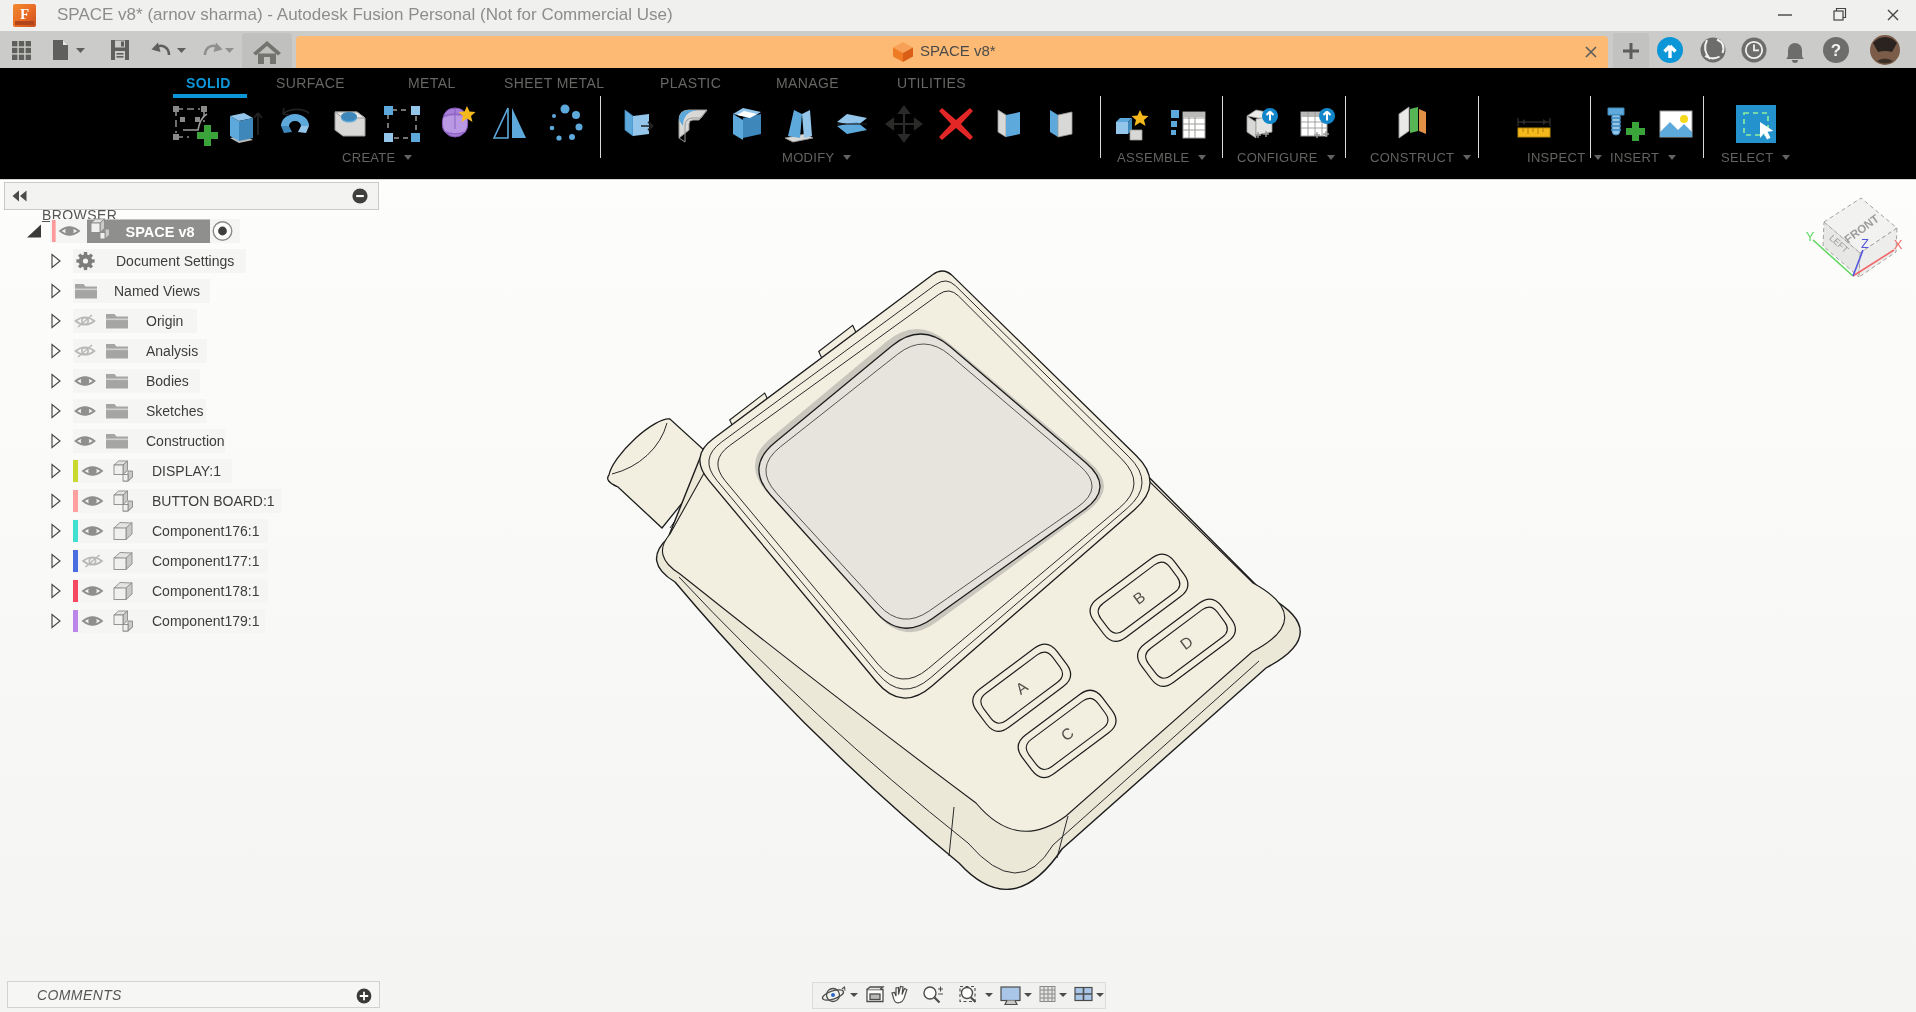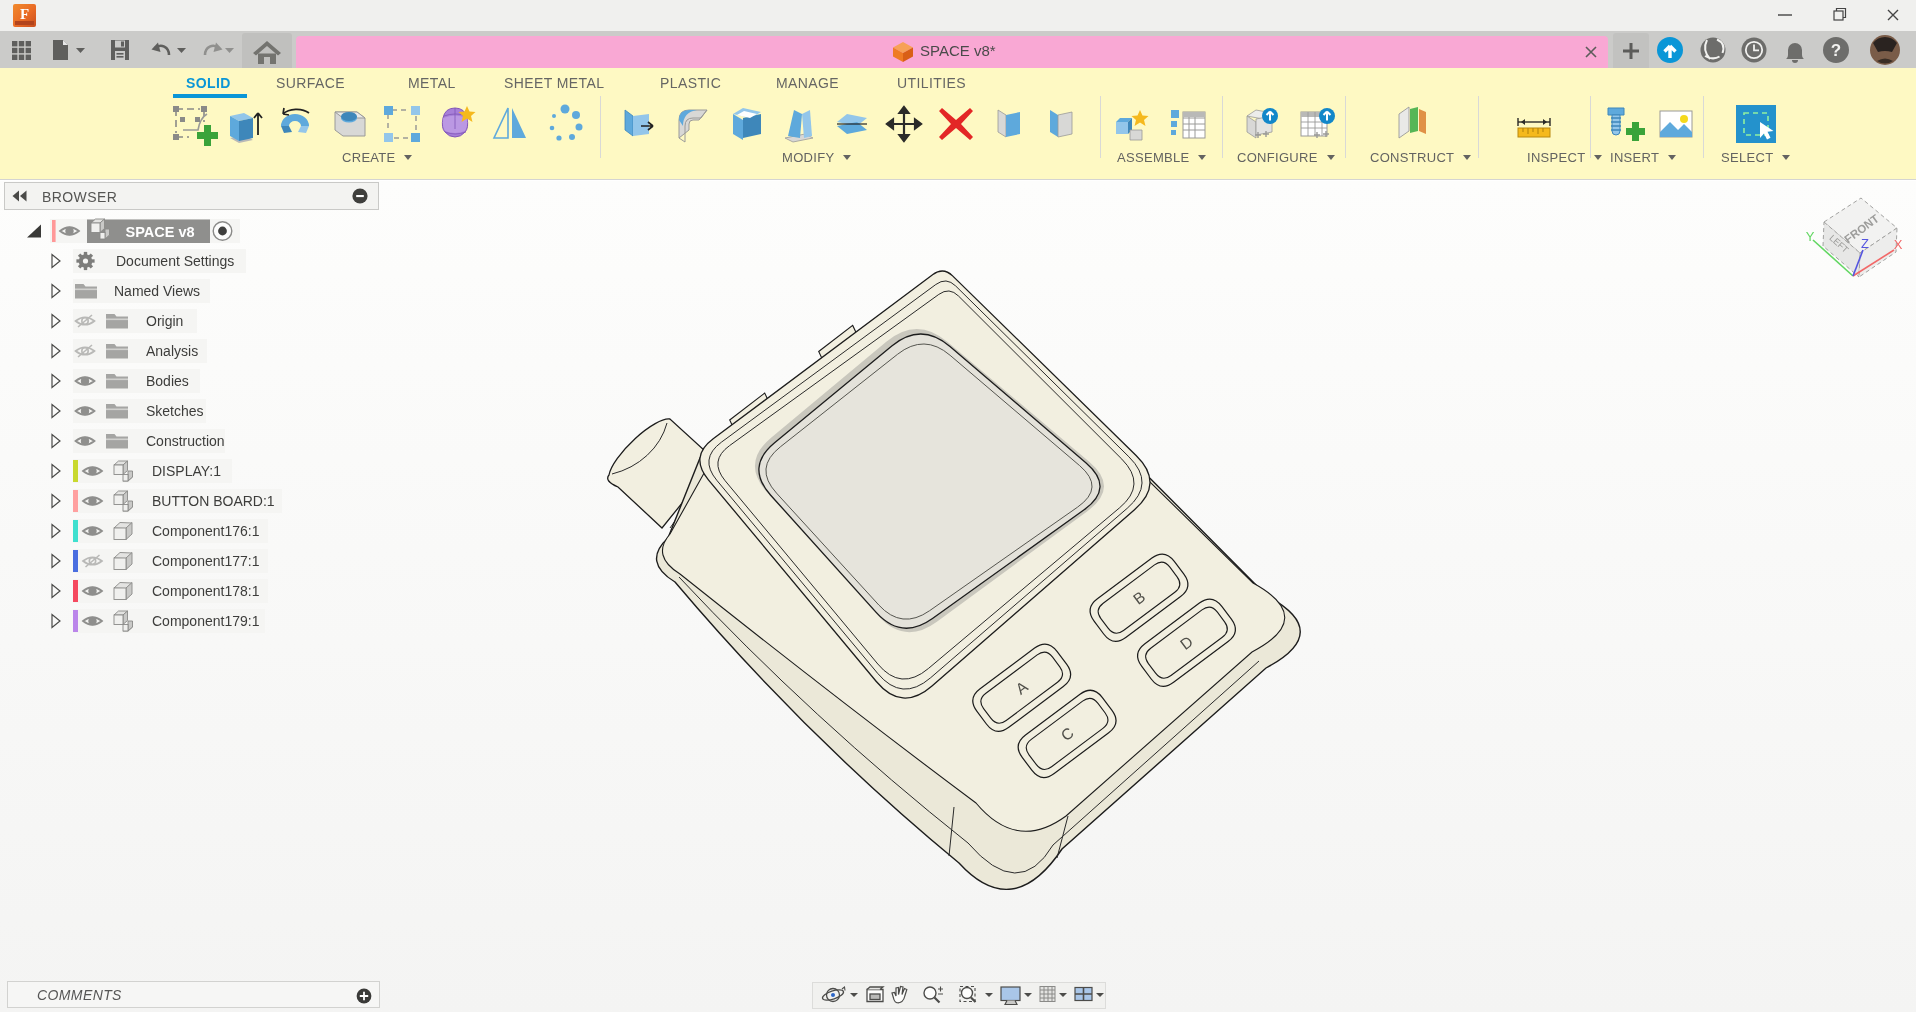--- a/index.html
+++ b/index.html
@@ -3,39 +3,39 @@
 <meta charset="utf-8">
 <style>
 * { margin:0; padding:0; box-sizing:border-box; }
 html,body { width:1916px; height:1012px; overflow:hidden; font-family:"Liberation Sans", sans-serif; }
 .abs { position:absolute; }
 
 #titlebar { position:absolute; left:0; top:0; width:1916px; height:31px; background:#f0f0ee; }
 #titlebar .title { position:absolute; left:57px; top:5px; font-size:17px; color:#8d8d8d; }
 
 #menurow { position:absolute; left:0; top:31px; width:1916px; height:37px; background:#cbcbc9; }
-#tab { position:absolute; left:296px; top:36px; width:1312px; height:32px; background:#f9a8d4; border-radius:4px 4px 0 0; }
+#tab { position:absolute; left:296px; top:36px; width:1312px; height:32px; background:#fdba74; border-radius:4px 4px 0 0; }
 #tab .tabtitle { position:absolute; left:624px; top:6px; font-size:15px; color:#4a4a4a; }
 #homebtn { position:absolute; left:242px; top:33px; width:50px; height:35px; background:#c0c0be; border-radius:3px 3px 0 0; }
 
-#ribbon { position:absolute; left:0; top:68px; width:1916px; height:112px; background:#fef9c3; border-bottom:1px solid #d4d4d2; }
+#ribbon { position:absolute; left:0; top:68px; width:1916px; height:112px; background:#000000; border-bottom:1px solid #d4d4d2; }
 .rtab { position:absolute; top:7px; font-size:14px; color:#666664; letter-spacing:0.4px; }
 .rtab.active { color:#0a96d7; font-weight:bold; }
 #solidline { position:absolute; left:173px; top:26px; width:74px; height:4px; background:#0a96d7; }
 #designbtn { position:absolute; left:16px; top:15px; width:135px; height:80px; background:#fbfbfa; border:1px solid #d6d6d4; border-radius:3px; }
 #designbtn span { position:absolute; left:19px; top:30px; font-size:14px; font-weight:bold; color:#3c3c3c; letter-spacing:0.5px;}
 .grplabel { position:absolute; top:82px; font-size:13px; color:#636361; letter-spacing:0.3px; }
 .vsep { position:absolute; top:28px; width:1px; height:62px; background:#d9d9d7; }
 .caret { display:inline-block; width:0; height:0; border-left:4px solid transparent; border-right:4px solid transparent; border-top:5px solid #636361; margin-left:5px; vertical-align:2px; }
 
 #canvas { position:absolute; left:0; top:181px; width:1916px; height:831px; background:linear-gradient(#fdfdfc,#f4f4f3); }
 
 #browser { position:absolute; left:4px; top:182px; width:375px; }
 #bheader { position:relative; width:375px; height:28px; background:#f3f3f1; border:1px solid #c9c9c7; }
-#bheader .btxt { position:absolute; left:37px; top:6px; font-size:14px; color:#555553; letter-spacing:0.4px; }
+#bheader .btxt { position:absolute; left:37px; top:24px; font-size:14px; color:#555553; letter-spacing:0.4px;text-decoration:underline; }
 
 #comments { position:absolute; left:7px; top:981px; width:373px; height:27px; background:#f6f6f5; border:1px solid #d2d2d0; }
 #comments span { position:absolute; left:29px; top:5px; font-size:14px; color:#565656; letter-spacing:0.4px;font-style:italic; }
 
 #navbar { position:absolute; left:812px; top:982px; width:294px; height:27px; background:#f1f1ef; border:1px solid #dcdcda; }
 </style>
 </head>
 <body>
 <div id="titlebar">
   <svg class="abs" style="left:13px;top:4px;" width="23" height="23" viewBox="0 0 23 23">
@@ -43,20 +43,21 @@
         <linearGradient id="fus" x1="0" y1="0" x2="1" y2="1">
       <stop offset="0" stop-color="#f18a2c"></stop>
           <stop offset="0.55" stop-color="#e96a24"></stop>
           <stop offset="1" stop-color="#c84e1e"></stop>
     </linearGradient>
       </defs>
     <rect x="0" y="0" width="23" height="23" rx="2" fill="url(#fus)"></rect>
     <text x="11.5" y="15" font-size="15" font-weight="bold" fill="#fff" text-anchor="middle" font-family="Liberation Serif,serif">F</text>
     <rect x="2" y="17" width="19" height="4" fill="#b2441c"></rect>
   </svg>
+  <div class="title">SPACE v8* (arnov sharma) - Autodesk Fusion Personal (Not for Commercial Use)</div>
   <svg class="abs" style="right:0;top:0;" width="160" height="31" viewBox="0 0 160 31">
     <line x1="22" y1="15" x2="36" y2="15" stroke="#444" stroke-width="1.4"></line>
     <rect x="78" y="11" width="9" height="9" fill="none" stroke="#444" stroke-width="1.2"></rect>
     <path d="M80.5 11 v-2.5 h9 v9 h-2.5" fill="none" stroke="#444" stroke-width="1.2"></path>
     <path d="M132 10 l10 10 M142 10 l-10 10" stroke="#444" stroke-width="1.4"></path>
   </svg>
 </div>
 <div id="menurow">
   <svg class="abs" style="left:12px;top:6px;" width="280" height="26" viewBox="0 0 280 26">
     <g fill="#5f5f5d">

